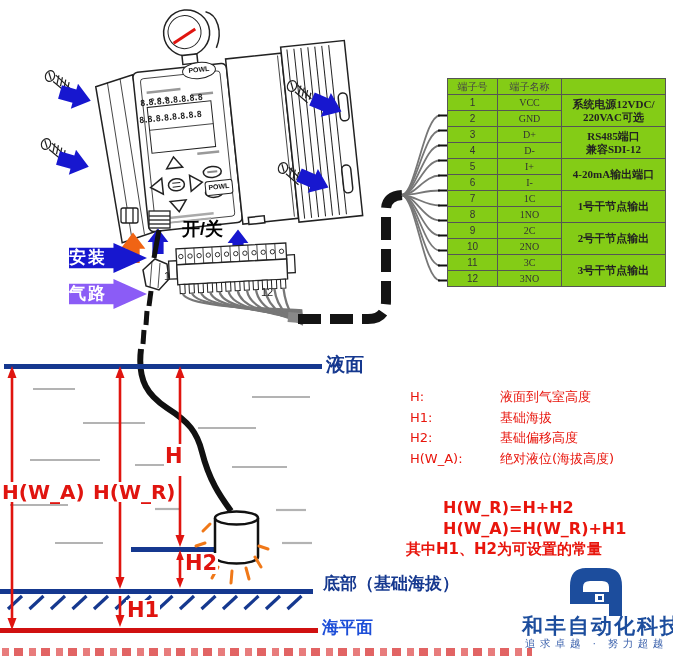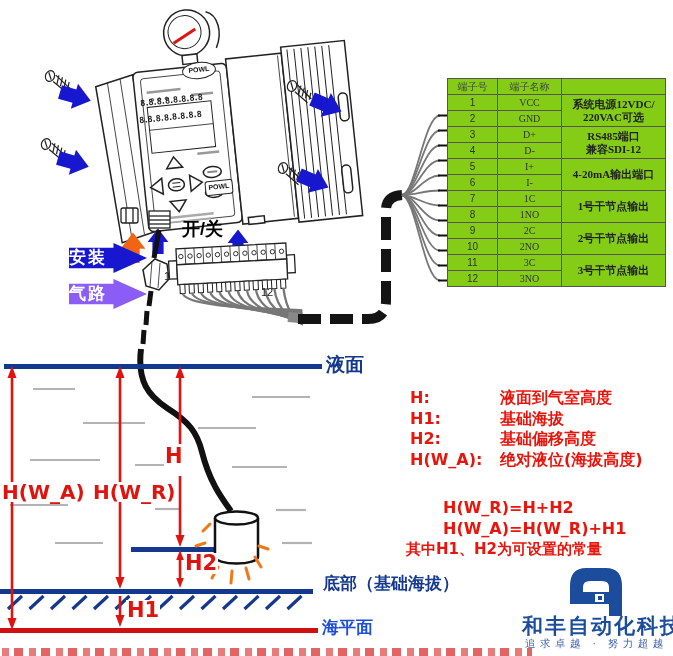--- a/index.html
+++ b/index.html
@@ -26,22 +26,22 @@
               font-weight:600;color:#222;}
 
   
   .rlab{position:absolute;color:#e0140f;font-weight:bold;
         font-family:"DejaVu Sans",sans-serif;background:#fff;padding:0 1px;line-height:1;}
   
   .navylab{position:absolute;color:#15388f;font-weight:bold;line-height:1;}
   .redlab{position:absolute;color:#1d4ed8;font-weight:bold;line-height:1;}
 
   
-  .legend{position:absolute;left:410px;top:388px;color:#e8150c;font-weight:bold;
-          font-size:16px;font-family:"DejaVu Sans",sans-serif;}
+  .legend{position:absolute;left:410px;top:388px;color:#e8150c;font-weight:normal;
+          font-size:13px;font-family:"DejaVu Sans",sans-serif;}
   .lrow{height:20.5px;white-space:nowrap;}
   .lterm{display:inline-block;width:90px;}
   .formula{position:absolute;color:#e8150c;font-weight:bold;font-size:16px;
            font-family:"DejaVu Sans",sans-serif;line-height:1;white-space:nowrap;}
 
   
   .powl-oval{position:absolute;left:182px;top:62px;width:32px;height:15px;
        border:1.5px solid #222;border-radius:50%;font-size:7px;font-weight:bold;
        text-align:center;line-height:13px;transform:rotate(-6deg);background:#fff;color:#111;}
   .powl-badge{position:absolute;left:205px;top:180px;width:26px;height:13px;

